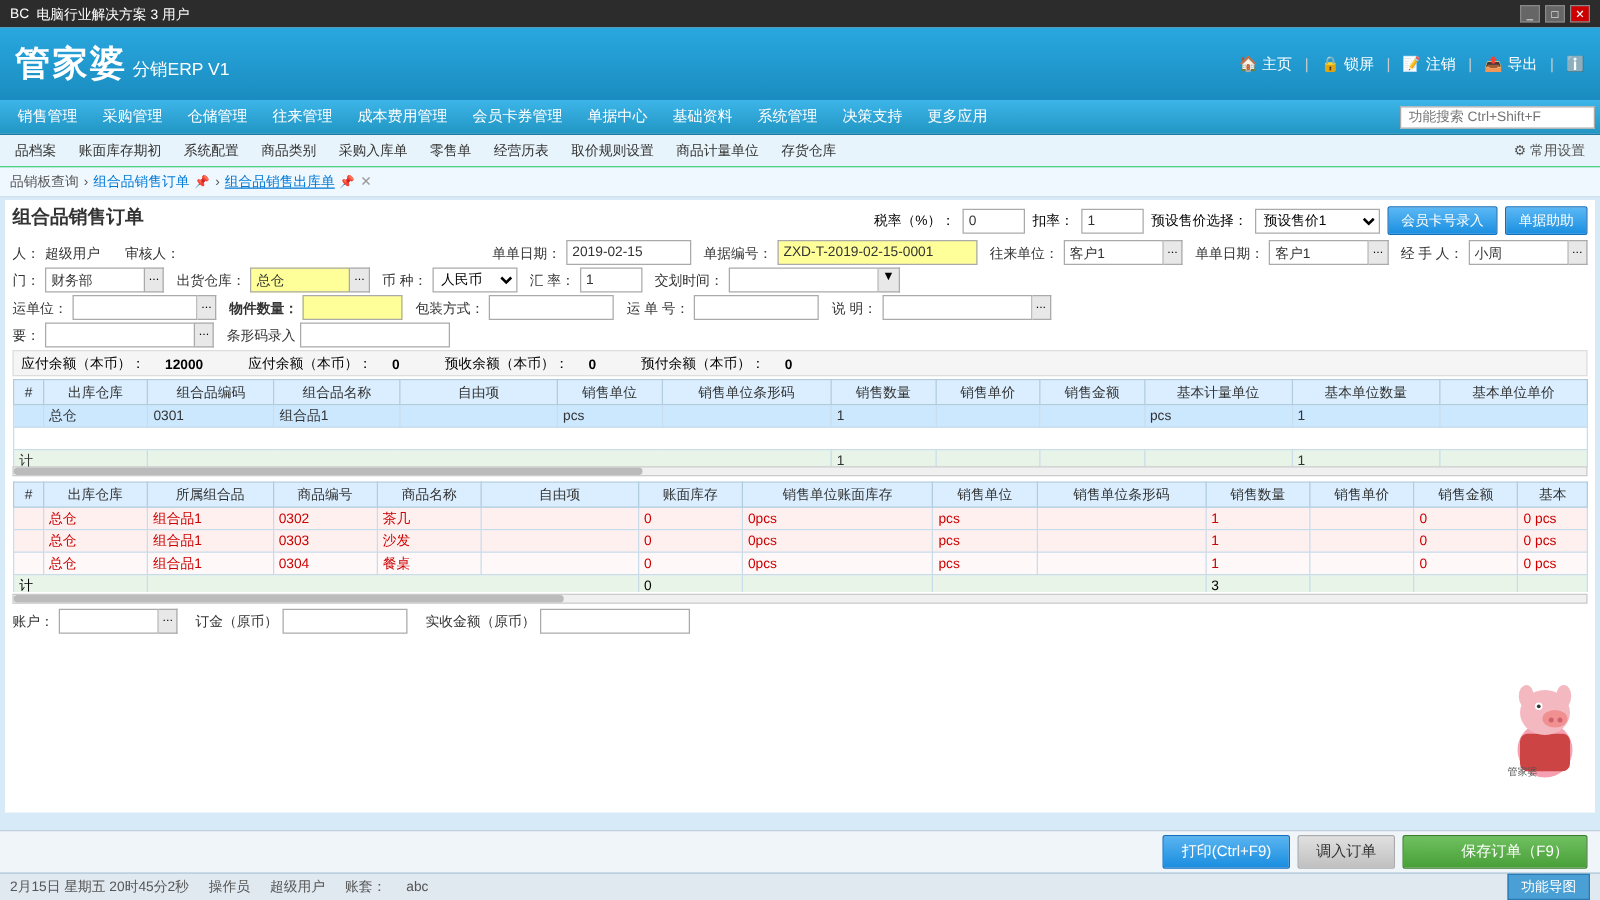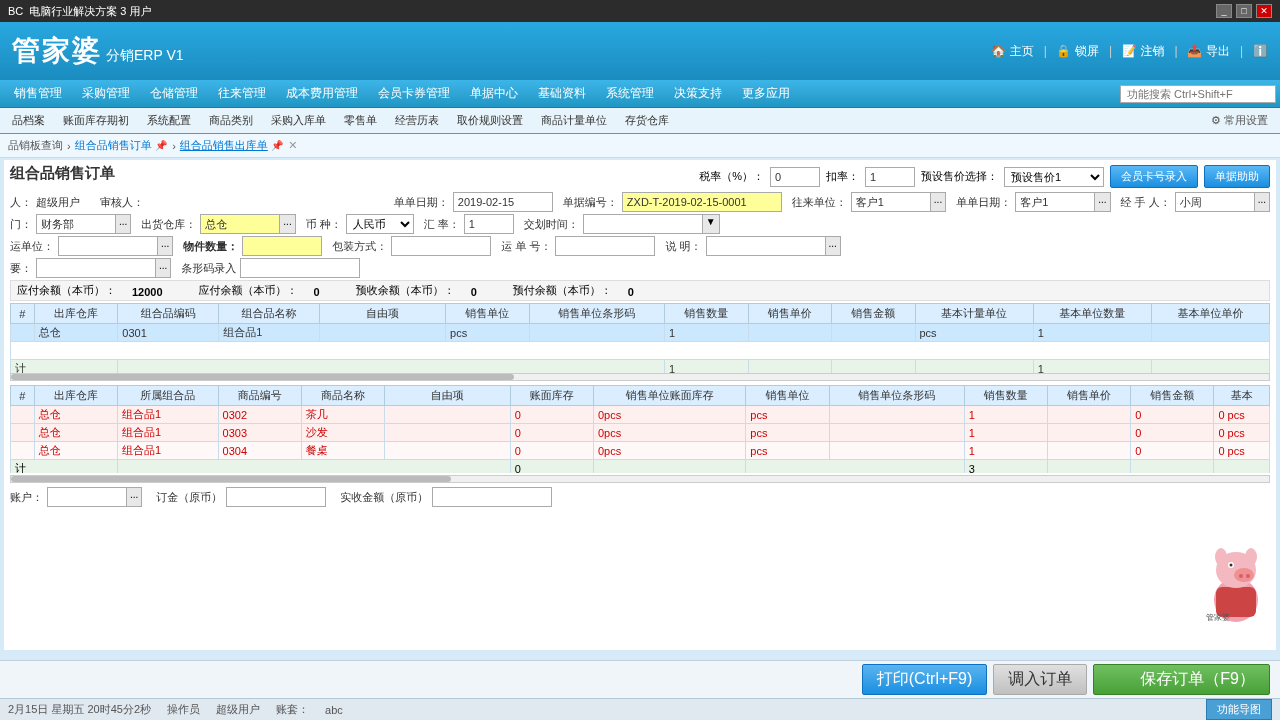--- a/index.html
+++ b/index.html
@@ -64,21 +64,21 @@
     .table-scroll::-webkit-scrollbar { height: 8px; }
     .table-scroll::-webkit-scrollbar-track { background: #f0f0f0; }
     .table-scroll::-webkit-scrollbar-thumb { background: #aaa; border-radius: 4px; }
 
     
     .status-bar { background: #e0e8f0; height: 22px; display: flex; align-items: center; padding: 0 8px; border-top: 1px solid #b0c8d8; font-size: 11px; color: #555; gap: 16px; position: absolute; bottom: 0; left: 0; right: 0; }
     .status-right { margin-left: auto; }
 
     
     .footer-btns { display: flex; gap: 6px; justify-content: flex-end; padding: 4px 8px; background: #f0f5fa; border-top: 1px solid #c0d0e0; }
-    .footer-btn { padding: 4px 14px; font-size: 16px; cursor: pointer; border-radius: 2px; border: 1px solid; }
+    .footer-btn { padding: 4px 14px; font-size: 12px; cursor: pointer; border-radius: 2px; border: 1px solid; }
     .footer-btn-blue { background: linear-gradient(180deg, #5ab4f0 0%, #1a8ee0 100%); color: #fff; border-color: #1070c0; }
     .footer-btn-gray { background: linear-gradient(180deg, #e0e0e0 0%, #c0c0c0 100%); color: #333; border-color: #aaa; }
     .footer-btn-green { background: linear-gradient(180deg, #70c060 0%, #48a038 100%); color: #fff; border-color: #388028; padding-left: 46px; }
 
     
     .mascot { position: absolute; right: 0; bottom: 25px; width: 80px; height: 90px; }
     .spacer { flex: 1; }
 
     
     .input-highlight { background: #ffff99; }

